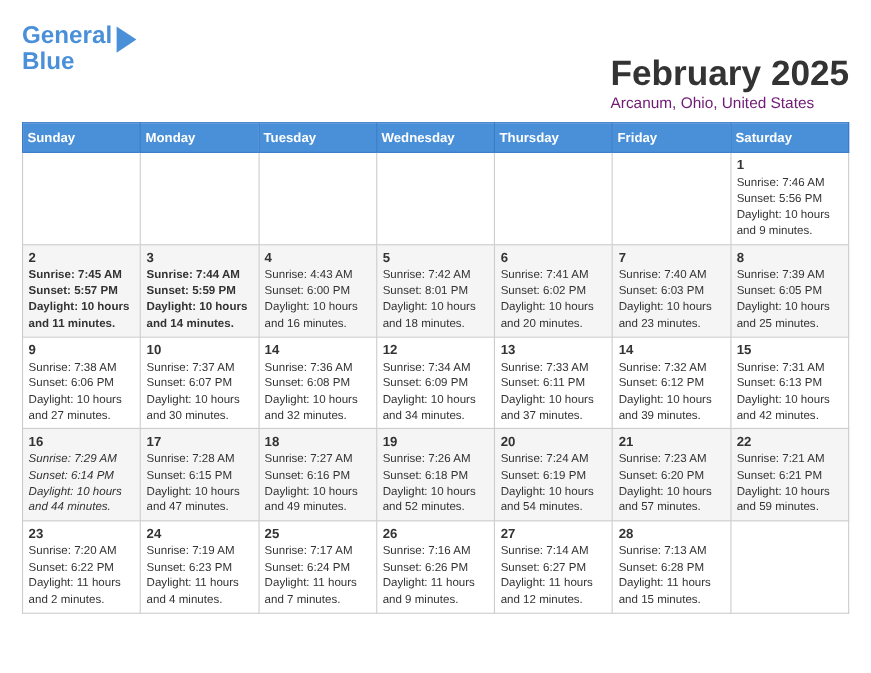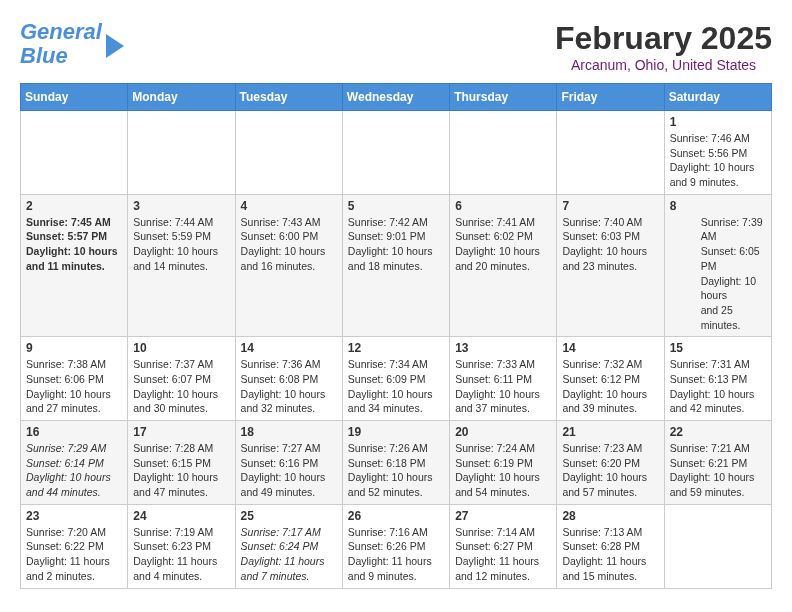--- a/index.html
+++ b/index.html
@@ -11,43 +11,43 @@
       padding: 20px;
     }
     .header {
       display: flex;
       justify-content: space-between;
       align-items: flex-start;
       margin-bottom: 10px;
     }
     .logo {
       display: flex;
-      align-items: center;
-      font-style: italic;
+      align-items: flex-start;
     }
     .logo-text {
       font-size: 22px;
       font-weight: bold;
       color: #333;
       line-height: 1.1;
     }
     .logo-text span {
       color: #4a90d9;
     }
     .logo-arrow {
       width: 0;
       height: 0;
       border-top: 12px solid transparent;
       border-bottom: 12px solid transparent;
       border-left: 18px solid #4a90d9;
       margin-left: 4px;
       margin-top: 4px;
     }
     .title-block {
-      text-align: center;
+      text-align: left;
+      margin-top: 28px;
     }
     .month-title {
       font-size: 32px;
       font-weight: bold;
       color: #333;
     }
     .location {
       font-size: 14px;
       color: #701a75;
     }
@@ -141,56 +141,56 @@
       <tr>
         <td>
           <span class="day-num">2</span>
           <div class="day-info" style="white-space: pre-line; font-weight: bold;">Sunrise: 7:45 AM
 Sunset: 5:57 PM
 Daylight: 10 hours
 and 11 minutes.</div>
         </td>
         <td>
           <span class="day-num">3</span>
-          <div class="day-info" style="white-space: pre-line;">Sunrise: 7:44 AM
+          <div class="day-info" style="white-space: pre-line; font-weight: bold;">Sunrise: 7:44 AM
 Sunset: 5:59 PM
 Daylight: 10 hours
 and 14 minutes.</div>
         </td>
         <td>
           <span class="day-num">4</span>
-          <div class="day-info" style="white-space: pre-line;">Sunrise: 7:43 AM
+          <div class="day-info" style="white-space: pre-line;">Sunrise: 4:43 AM
 Sunset: 6:00 PM
 Daylight: 10 hours
 and 16 minutes.</div>
         </td>
         <td>
           <span class="day-num">5</span>
           <div class="day-info" style="white-space: pre-line;">Sunrise: 7:42 AM
-Sunset: 9:01 PM
+Sunset: 8:01 PM
 Daylight: 10 hours
 and 18 minutes.</div>
         </td>
         <td>
           <span class="day-num">6</span>
           <div class="day-info" style="white-space: pre-line;">Sunrise: 7:41 AM
 Sunset: 6:02 PM
 Daylight: 10 hours
 and 20 minutes.</div>
         </td>
         <td>
           <span class="day-num">7</span>
           <div class="day-info" style="white-space: pre-line;">Sunrise: 7:40 AM
 Sunset: 6:03 PM
 Daylight: 10 hours
 and 23 minutes.</div>
         </td>
         <td>
           <span class="day-num">8</span>
-          <div class="day-info" style="white-space: pre-line; margin-left: 31px;">Sunrise: 7:39 AM
+          <div class="day-info" style="white-space: pre-line;">Sunrise: 7:39 AM
 Sunset: 6:05 PM
 Daylight: 10 hours
 and 25 minutes.</div>
         </td>
       </tr>
       <tr>
         <td>
           <span class="day-num">9</span>
           <div class="day-info" style="white-space: pre-line;">Sunrise: 7:38 AM
 Sunset: 6:06 PM
@@ -301,21 +301,21 @@
         </td>
         <td>
           <span class="day-num">24</span>
           <div class="day-info" style="white-space: pre-line;">Sunrise: 7:19 AM
 Sunset: 6:23 PM
 Daylight: 11 hours
 and 4 minutes.</div>
         </td>
         <td>
           <span class="day-num">25</span>
-          <div class="day-info" style="white-space: pre-line; font-style: italic;">Sunrise: 7:17 AM
+          <div class="day-info" style="white-space: pre-line;">Sunrise: 7:17 AM
 Sunset: 6:24 PM
 Daylight: 11 hours
 and 7 minutes.</div>
         </td>
         <td>
           <span class="day-num">26</span>
           <div class="day-info" style="white-space: pre-line;">Sunrise: 7:16 AM
 Sunset: 6:26 PM
 Daylight: 11 hours
 and 9 minutes.</div>

